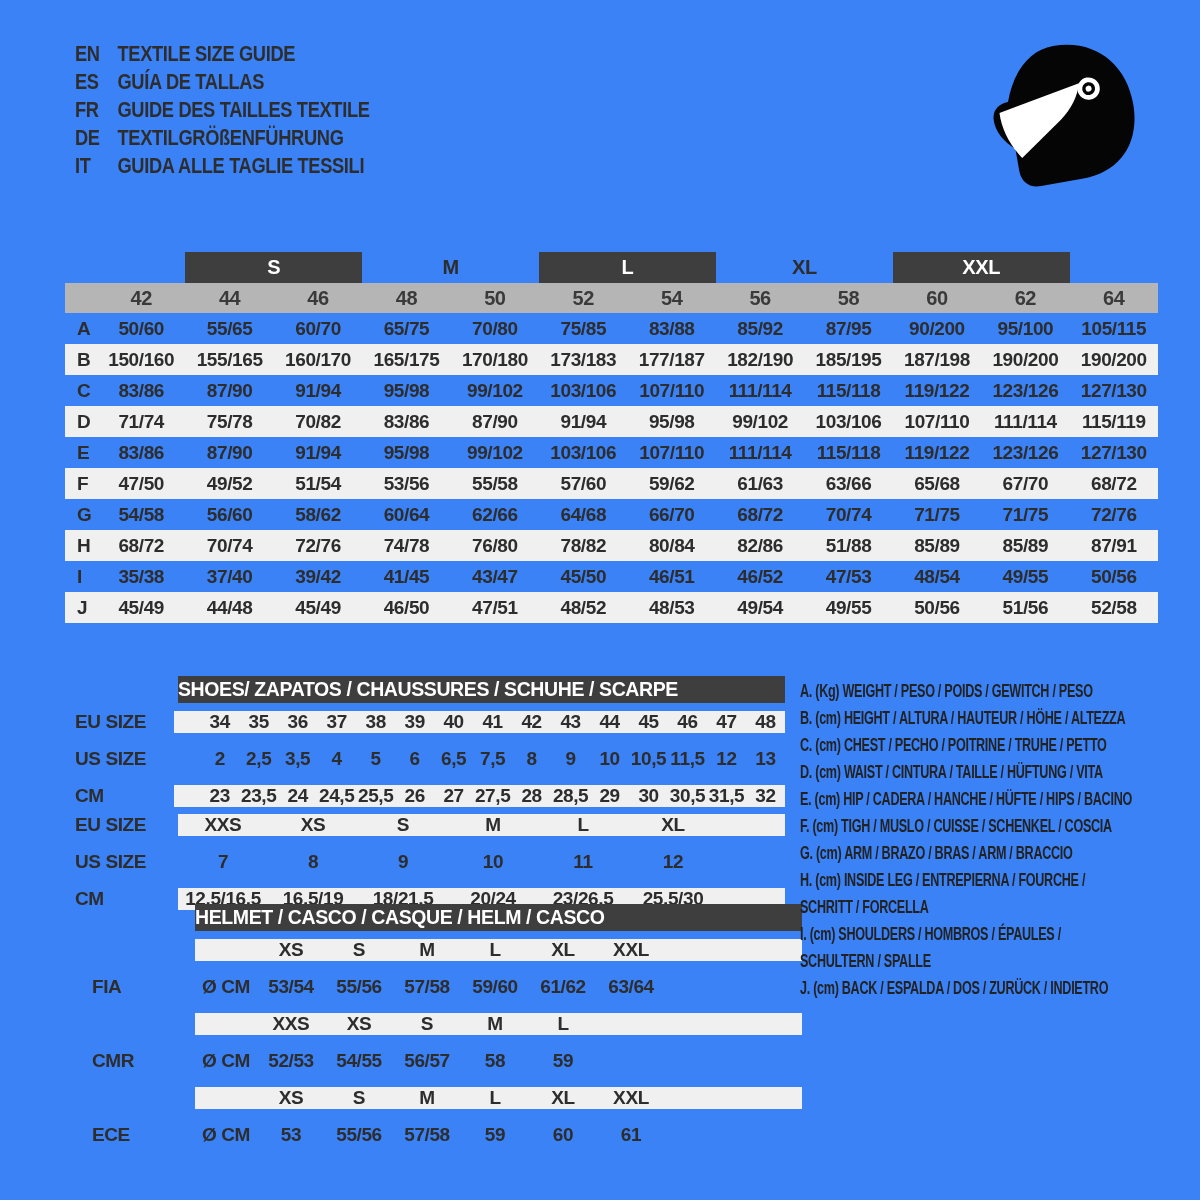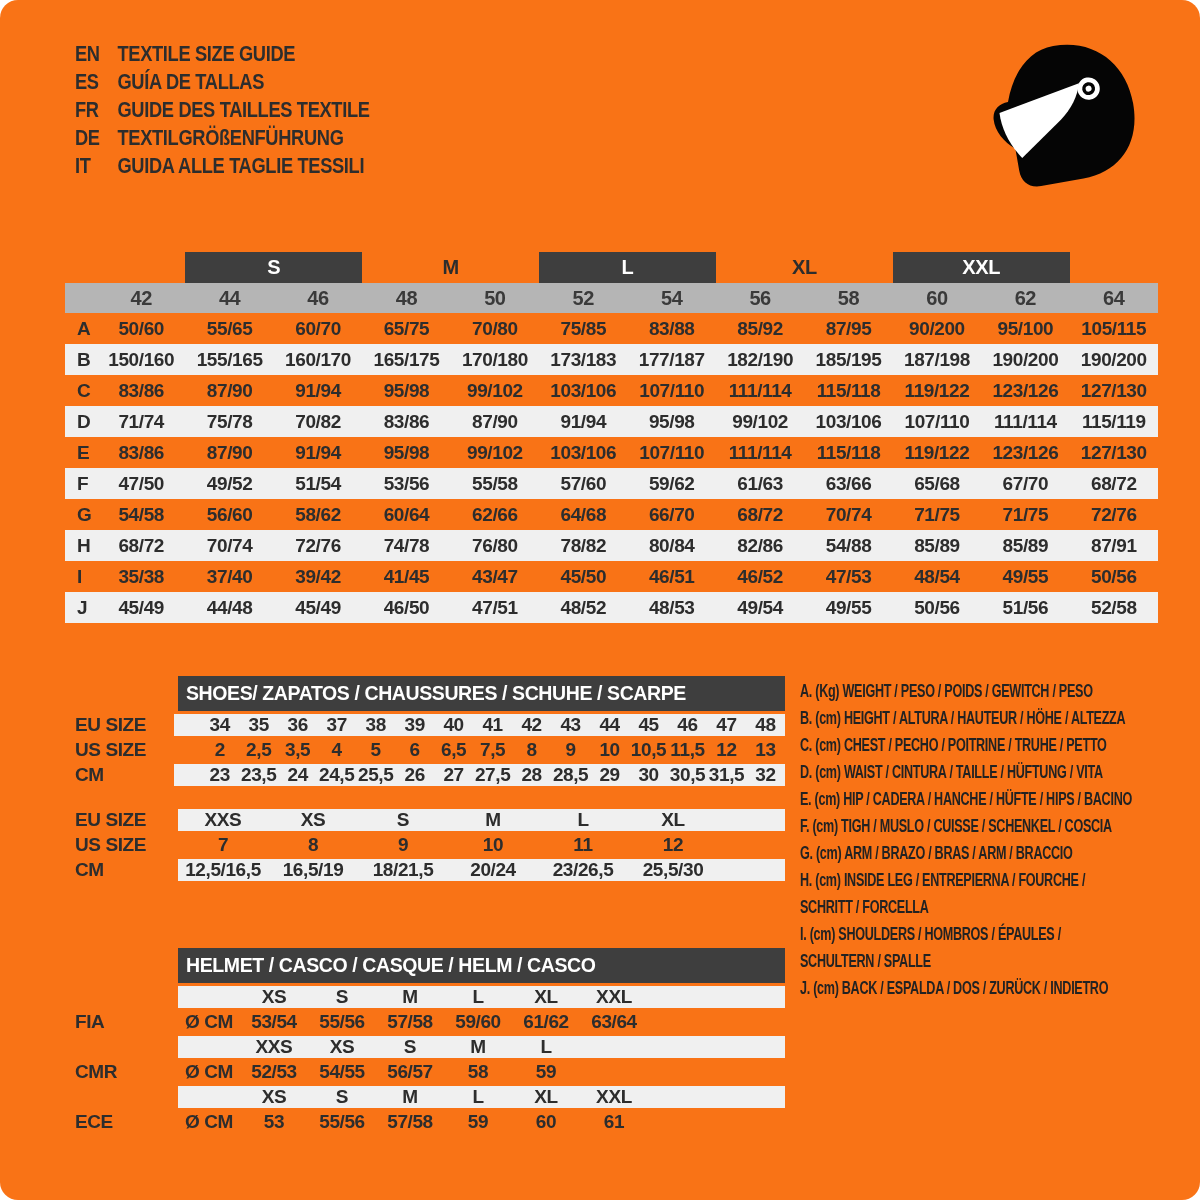--- a/index.html
+++ b/index.html
@@ -1,18 +1,18 @@
 <!DOCTYPE html>
 <html style="--bar: #3e3e3e; --size_row: #b5b5b5; --stripe: #f0f0f0;"><head>
 <meta charset="utf-8">
 <title>Textile Size Guide</title>
 <style>
   html,body{margin:0;padding:0;background:#fff;}
   body{font-family:"Liberation Sans","DejaVu Sans",sans-serif;font-weight:700;color:#2d2d2d;}
-  .canvas{position:relative;width:1200px;height:1200px;background:#f97316;overflow:hidden;letter-spacing:-0.4px;border-radius:18px;}
+  .canvas{position:relative;width:1200px;height:1200px;background:#3b82f6;overflow:hidden;letter-spacing:-0.4px;}
 
   
   .langs{position:absolute;left:75px;top:40px;transform:scaleX(0.85);transform-origin:0 0;}
   .lang-row{display:flex;height:28px;align-items:center;font-size:21.5px;white-space:nowrap;}
   .lang-code{width:50px;}
 
   
   .helmet-svg{position:absolute;left:972px;top:30px;width:180px;height:172px;}
 
   
@@ -26,24 +26,24 @@
   .mt-sizes{height:30px;background:var(--size_row,#b4b4b4);font-size:20px;color:#3a3a3a;}
   .mt-row{height:31px;font-size:19px;}
   .mt-row.stripe{background:var(--stripe,#efefef);}
   .mt-cell{text-align:center;}
   .mt-label{padding-left:12px;}
 
   
   .section{position:absolute;left:75px;width:710px;}
   #shoes-sec{top:676px;}
   #gloves-sec{top:806px;}
-  #helmet-sec{top:948px;}
-  .sec-bar{margin-left:103px;width:607px;height:35px;background:var(--bar,#3e3e3e);color:#fff;
-           display:flex;align-items:center;padding-left:8px;box-sizing:border-box;font-size:19.5px;white-space:nowrap;}
-  .sg-row{display:flex;height:25px;align-items:flex-end;}
+  #helmet-sec{top:904px;margin-left:17px;}
+  .sec-bar{margin-left:103px;width:607px;height:27px;background:var(--bar,#3e3e3e);color:#fff;
+           display:flex;align-items:center;padding-left:0;box-sizing:border-box;font-size:19.5px;white-space:nowrap;}
+  .sg-row{display:flex;height:37px;align-items:center;}
   .sg-label{width:103px;display:flex;align-items:center;font-size:19px;}
   .band{width:607px;display:grid;align-items:center;font-size:19px;}
   .band.striped{background:var(--stripe,#efefef);}
   .grid15{grid-template-columns:repeat(15,1fr);padding-left:26px;}
   .grid6{grid-template-columns:repeat(6,90px) 1fr;}
   .hgrid{grid-template-columns:62px repeat(6,68px) 1fr;}
   .bcell,.hcell{text-align:center;}
 
   
   .legend{position:absolute;left:800px;top:678px;width:548px;transform:scaleX(0.72);transform-origin:0 0;
@@ -220,21 +220,21 @@
         <div class="mt-row stripe">
           <div class="mt-label">H</div>
           <div class="mt-cell">68/72</div>
           <div class="mt-cell">70/74</div>
           <div class="mt-cell">72/76</div>
           <div class="mt-cell">74/78</div>
           <div class="mt-cell">76/80</div>
           <div class="mt-cell">78/82</div>
           <div class="mt-cell">80/84</div>
           <div class="mt-cell">82/86</div>
-          <div class="mt-cell">54/88</div>
+          <div class="mt-cell">51/88</div>
           <div class="mt-cell">85/89</div>
           <div class="mt-cell">85/89</div>
           <div class="mt-cell">87/91</div>
         </div>
         <div class="mt-row">
           <div class="mt-label">I</div>
           <div class="mt-cell">35/38</div>
           <div class="mt-cell">37/40</div>
           <div class="mt-cell">39/42</div>
           <div class="mt-cell">41/45</div>

